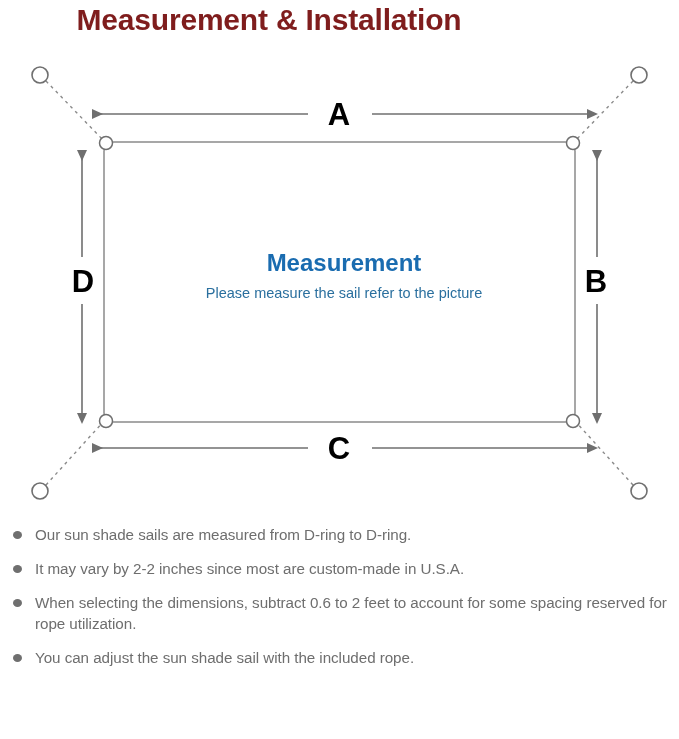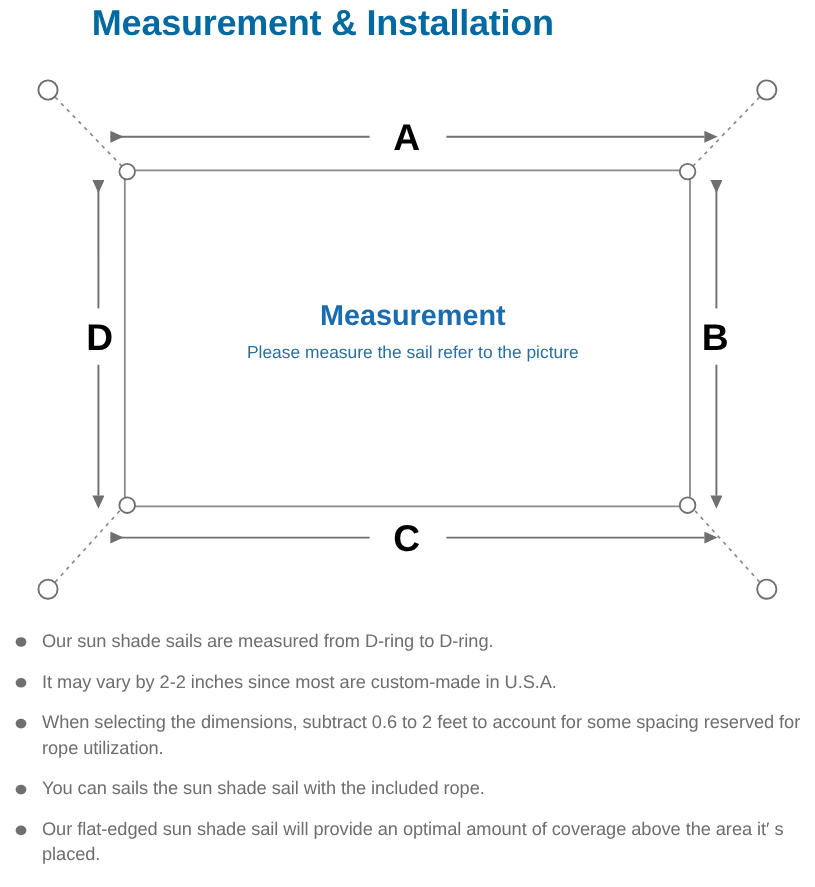--- a/index.html
+++ b/index.html
@@ -20,21 +20,21 @@
   .page-title {
     position: absolute;
     left: 0;
     top: 0;
     width: 538px;
     height: 40px;
     line-height: 40px;
     text-align: center;
     font-size: 30px;
     font-weight: bold;
-    color: #0369a1;
+    color: #7f1d1d;
     letter-spacing: -0.2px;
   }
 
   
   .diagram-wrap {
     position: absolute;
     left: 0;
     top: 42px;
     width: 679px;
     height: 470px;
@@ -177,21 +177,17 @@
     <span class="note-text">It may vary by 2-2 inches since most are custom-made in U.S.A.</span>
   </div>
 
   <div class="note-row">
     <span class="note-bullet"></span>
     <span class="note-text">When selecting the dimensions, subtract 0.6 to 2 feet to account for some spacing reserved for rope utilization.</span>
   </div>
 
   <div class="note-row">
     <span class="note-bullet"></span>
-    <span class="note-text">You can sails the sun shade sail with the included rope.</span>
+    <span class="note-text">You can adjust the sun shade sail with the included rope.</span>
   </div>
 
-  <div class="note-row">
-    <span class="note-bullet"></span>
-    <span class="note-text">Our flat-edged sun shade sail will provide an optimal amount of coverage above the area it′ s placed.</span>
-  </div>
 
 </div>
 
 </body></html>

